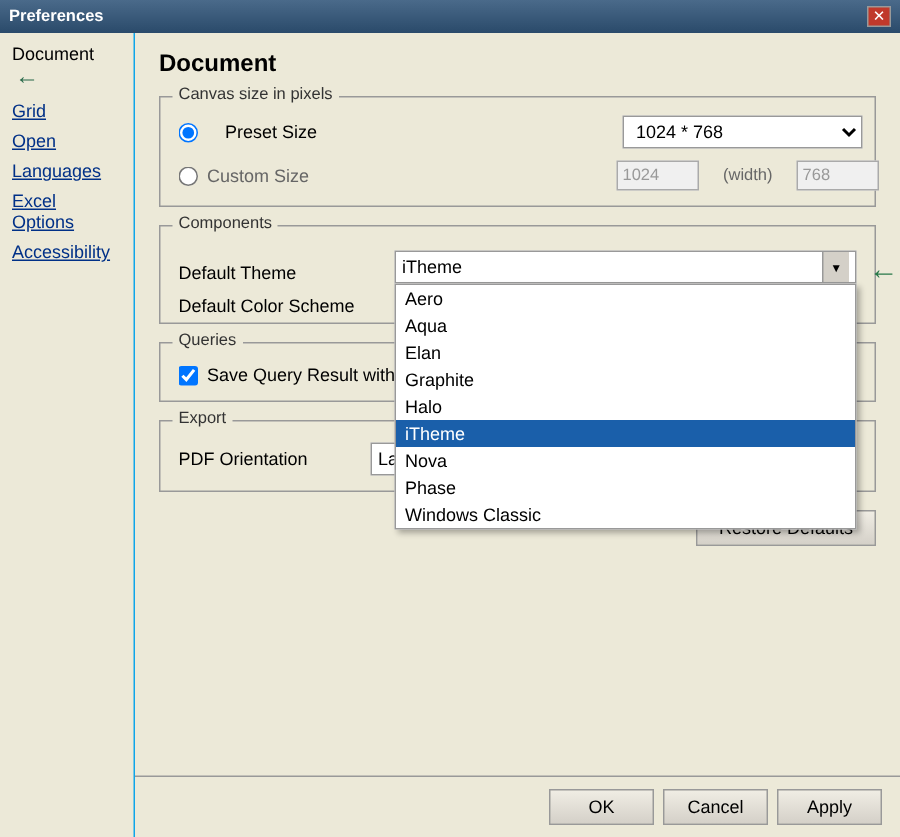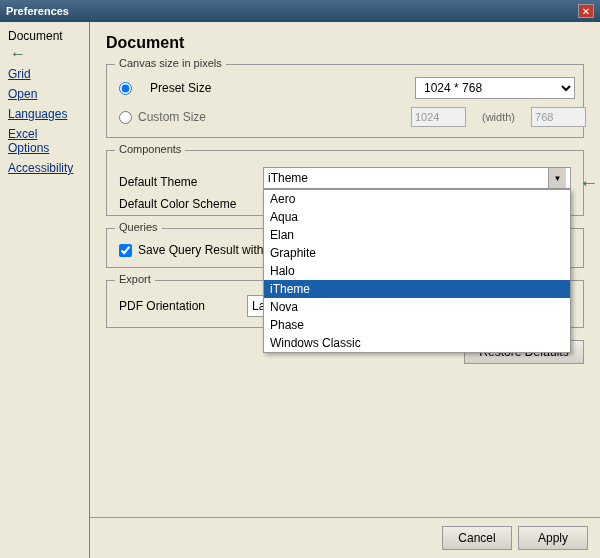--- a/index.html
+++ b/index.html
@@ -418,18 +418,19 @@
         </div>
       </div>
 
       <div class="restore-row">
         <button class="btn btn-restore">Restore Defaults</button>
       </div>
 
     </div>
 
     <div class="bottom-bar">
+      <button class="btn">OK</button>
       <button class="btn">Cancel</button>
       <button class="btn">Apply</button>
     </div>
   </div>
 
 </div>
 
 </body></html>

